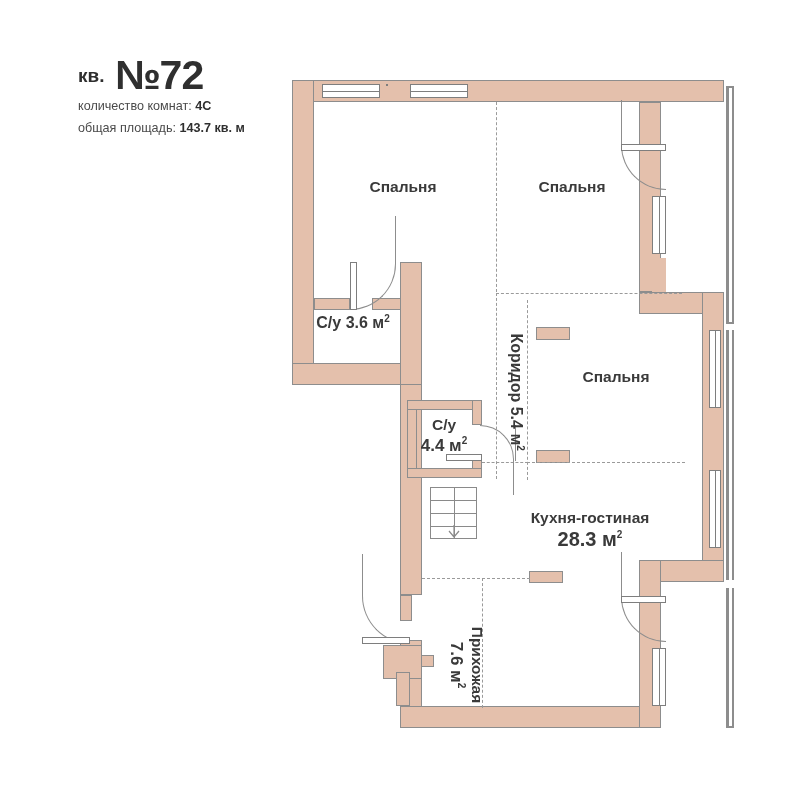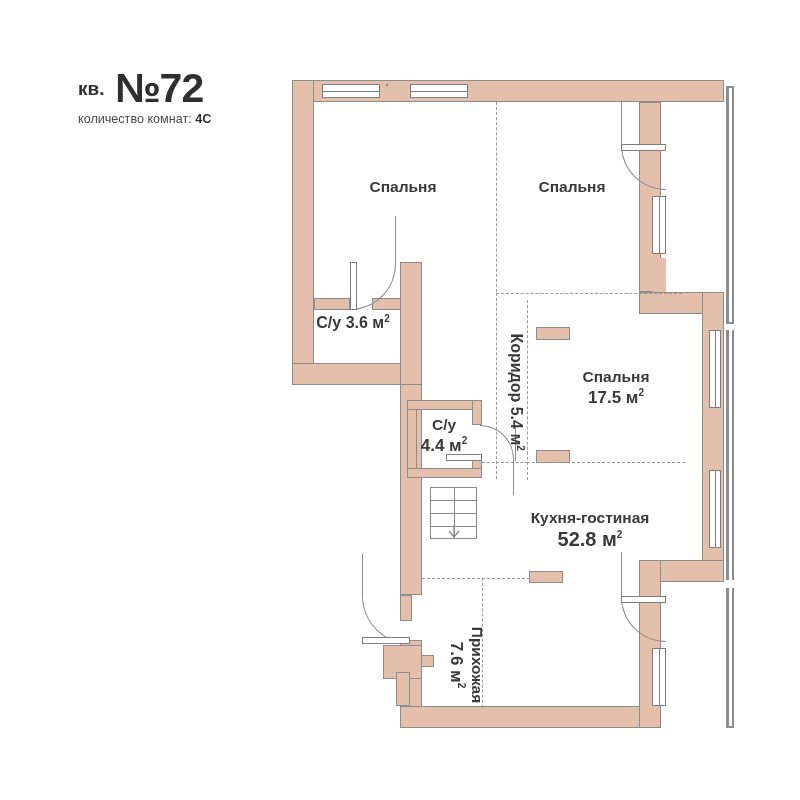--- a/index.html
+++ b/index.html
@@ -7,21 +7,21 @@
   body{
     width:800px;height:800px;
     background:#ffffff;
     font-family:"Liberation Sans","DejaVu Sans",sans-serif;
     color:#3b3b3b;
     overflow:hidden;
   }
   #plan-root{position:relative;width:800px;height:800px;}
 
   
-  #header{position:absolute;left:78px;top:68px;width:230px;}
+  #header{position:absolute;left:78px;top:55px;width:230px;}
   #apt-title{
     font-size:41px;font-weight:700;letter-spacing:-1px;
     color:#2f2f2f;line-height:1;white-space:nowrap;
   }
   #apt-title .kv{font-size:19px;font-weight:700;letter-spacing:0;vertical-align:7px;}
   .spec-line{
     font-size:12.6px;color:#4a4a4a;line-height:1.72;white-space:nowrap;
   }
   .spec-line .v{font-weight:700;color:#2f2f2f;margin-top:20px;}
 
@@ -67,20 +67,24 @@
 
   <div id="header">
     <div id="apt-title">
       <span class="kv">кв.</span>
       <span>№72</span>
     </div>
     <div class="spec-line">
       <span>количество комнат:</span>
       <span class="v">4С</span>
     </div>
+    <div class="spec-line">
+      <span>общая площадь:</span>
+      <span class="v">143.7 кв. м</span>
+    </div>
   </div>
 
   <div class="wall" style="left: 292px; top: 80px; width: 432px; height: 22px; background: rgb(228, 192, 172);"></div>
 
   <div class="wall" style="left: 292px; top: 80px; width: 22px; height: 305px; background: rgb(228, 192, 172);"></div>
 
   <div class="wall" style="left: 292px; top: 363px; width: 130px; height: 22px; background: rgb(228, 192, 172);"></div>
   <div class="wall" style="left: 400px; top: 363px; width: 22px; height: 232px; background: rgb(228, 192, 172);"></div>
   <div class="wall" style="left: 400px; top: 640px; width: 22px; height: 88px; background: rgb(228, 192, 172);"></div>
 
@@ -184,41 +188,40 @@
   <div class="label" style="left:313px;top:178px;width:180px;">
     <span class="nm">Спальня</span>
   </div>
 
   <div class="label" style="left:482px;top:178px;width:180px;">
     <span class="nm">Спальня</span>
   </div>
 
   <div class="label" style="left:526px;top:368px;width:180px;">
     <span class="nm">Спальня</span>
-    <span class="ar"><span>17.5</span> <span>м</span><span class="sup">2</span></span>
   </div>
 
   <div class="label one" style="left:298px;top:313px;width:110px;">
     <span class="nm">С/у</span>
     <span class="ar"><span>3.6</span> <span>м</span><span class="sup">2</span></span>
   </div>
 
   <div class="label" style="left:404px;top:416px;width:80px;">
     <span class="nm">С/у</span>
     <span class="ar"><span>4.4</span> <span>м</span><span class="sup">2</span></span>
   </div>
 
   <div class="label one rot90" style="left:441px;top:382px;width:150px;">
     <span class="nm">Коридор</span>
     <span class="ar"><span>5.4</span> <span>м</span><span class="sup">2</span></span>
   </div>
 
   <div class="label big" style="left:490px;top:509px;width:200px;">
     <span class="nm">Кухня-гостиная</span>
-    <span class="ar"><span>52.8</span> <span>м</span><span class="sup">2</span></span>
+    <span class="ar"><span>28.3</span> <span>м</span><span class="sup">2</span></span>
   </div>
 
   <div class="label rot90" style="left:406px;top:645px;width:120px;">
     <span class="nm">Прихожая</span>
     <span class="ar"><span>7.6</span> <span>м</span><span class="sup">2</span></span>
   </div>
 
 
 
 </div>

